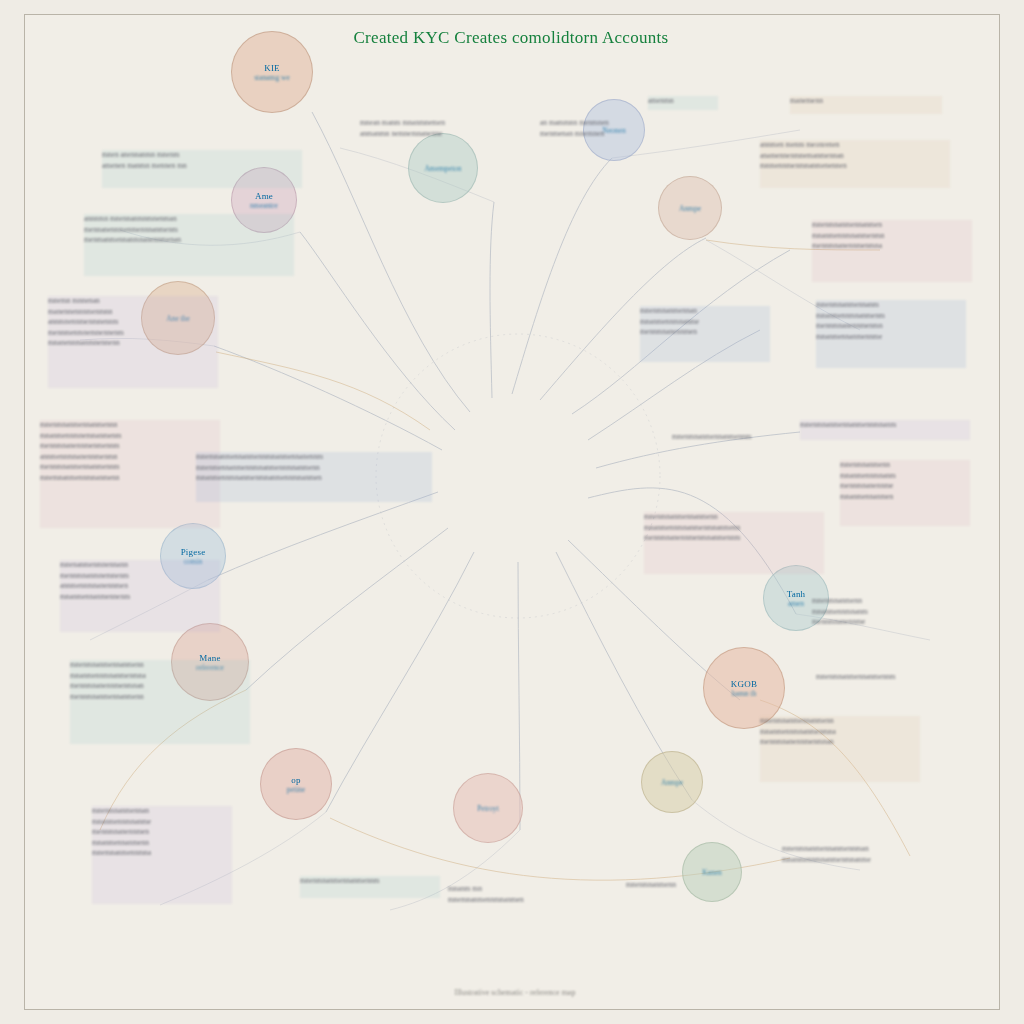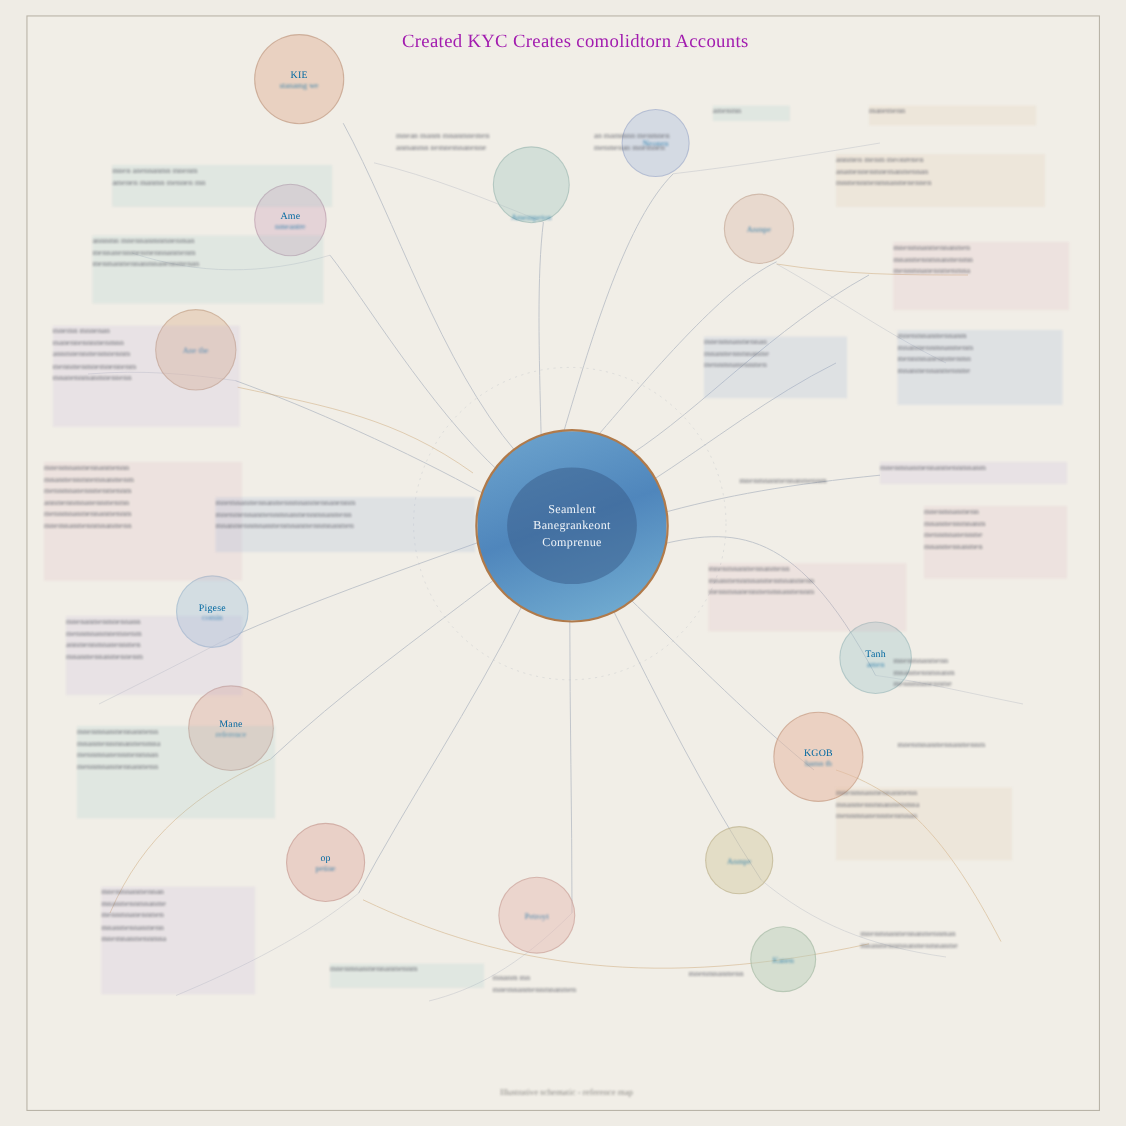--- a/index.html
+++ b/index.html
@@ -29,26 +29,26 @@
   }
   #svgroot {
     position: absolute;
     left: 0;
     top: 0;
     width: 1024px;
     height: 1024px;
   }
   .title {
     position: absolute;
-    left: 308px;
+    left: 296px;
     top: 28px;
     width: 430px;
     text-align: center;
     font-size: 17px;
-    color: #a21caf;
+    color: #15803d;
     letter-spacing: 0.3px;
     filter: blur(0.45px);
     white-space: nowrap;
   }
   .footer {
     position: absolute;
     left: 380px;
     top: 988px;
     width: 270px;
     text-align: center;
@@ -173,42 +173,35 @@
       <path d="M796 614 C 840 620, 880 630, 930 640"></path>
       <path d="M692 800 C 740 840, 790 860, 860 870"></path>
       <path d="M520 830 C 470 880, 430 900, 390 910"></path>
       <path d="M326 812 C 280 850, 220 880, 160 905"></path>
       <path d="M494 202 C 440 180, 390 160, 340 148"></path>
     </g>
   </svg>
 
   <div class="title">Created KYC Creates comolidtorn Accounts</div>
 
-  <div class="hub">
-    <div class="hub-inner">
-      <span>Seamlent</span>
-      <span>Banegrankeont</span>
-      <span>Comprenue</span>
-    </div>
-  </div>
 
   <div id="nodes">
       <div class="node" style="left: 231px; top: 31px; width: 82px; height: 82px; background: rgba(226, 186, 162, 0.55); border: 1px solid rgba(180, 140, 115, 0.5);">
         <span class="nlabel">KIE</span>
         <span class="nsub">stanamg we</span>
       </div>
       <div class="node" style="left: 231px; top: 167px; width: 66px; height: 66px; background: rgba(212, 178, 196, 0.45); border: 1px solid rgba(170, 135, 155, 0.45);">
         <span class="nlabel">Ame</span>
         <span class="nsub">nmeantre</span>
       </div>
-      <div class="node" style="left: 448px; top: 133px; width: 70px; height: 70px; background: rgba(175, 205, 198, 0.45); border: 1px solid rgba(140, 170, 165, 0.45); justify-content: flex-end;">
+      <div class="node" style="left: 408px; top: 133px; width: 70px; height: 70px; background: rgba(175, 205, 198, 0.45); border: 1px solid rgba(140, 170, 165, 0.45);">
         <span class="nlabel"></span>
         <span class="nsub">Amempeton</span>
       </div>
-      <div class="node" style="left: 565px; top: 99px; width: 62px; height: 62px; background: rgba(178, 192, 222, 0.45); border: 1px solid rgba(140, 155, 190, 0.45);">
+      <div class="node" style="left: 583px; top: 99px; width: 62px; height: 62px; background: rgba(178, 192, 222, 0.45); border: 1px solid rgba(140, 155, 190, 0.45);">
         <span class="nlabel"></span>
         <span class="nsub">Neonen</span>
       </div>
       <div class="node" style="left: 658px; top: 176px; width: 64px; height: 64px; background: rgba(222, 190, 175, 0.45); border: 1px solid rgba(180, 150, 130, 0.45);">
         <span class="nlabel"></span>
         <span class="nsub">Anmpe</span>
       </div>
       <div class="node" style="left: 141px; top: 281px; width: 74px; height: 74px; background: rgba(224, 188, 160, 0.5); border: 1px solid rgba(180, 145, 115, 0.45);">
         <span class="nlabel"></span>
         <span class="nsub">Ane the</span>
@@ -218,21 +211,21 @@
         <span class="nsub">comin</span>
       </div>
       <div class="node" style="left: 171px; top: 623px; width: 78px; height: 78px; background: rgba(224, 182, 170, 0.5); border: 1px solid rgba(180, 140, 128, 0.45);">
         <span class="nlabel">Mane</span>
         <span class="nsub">reference</span>
       </div>
       <div class="node" style="left: 260px; top: 748px; width: 72px; height: 72px; background: rgba(226, 178, 168, 0.5); border: 1px solid rgba(182, 136, 126, 0.45);">
         <span class="nlabel">op</span>
         <span class="nsub">petine</span>
       </div>
-      <div class="node" style="left: 453px; top: 797px; width: 70px; height: 70px; background: rgba(230, 188, 180, 0.5); border: 1px solid rgba(186, 142, 134, 0.45);">
+      <div class="node" style="left: 453px; top: 773px; width: 70px; height: 70px; background: rgba(230, 188, 180, 0.5); border: 1px solid rgba(186, 142, 134, 0.45);">
         <span class="nlabel"></span>
         <span class="nsub">Petroyt</span>
       </div>
       <div class="node" style="left: 641px; top: 751px; width: 62px; height: 62px; background: rgba(214, 204, 166, 0.5); border: 1px solid rgba(172, 160, 120, 0.45);">
         <span class="nlabel"></span>
         <span class="nsub">Anmpe</span>
       </div>
       <div class="node" style="left: 682px; top: 842px; width: 60px; height: 60px; background: rgba(186, 206, 186, 0.5); border: 1px solid rgba(148, 172, 148, 0.45);">
         <span class="nlabel"></span>
         <span class="nsub">Kanen</span>

